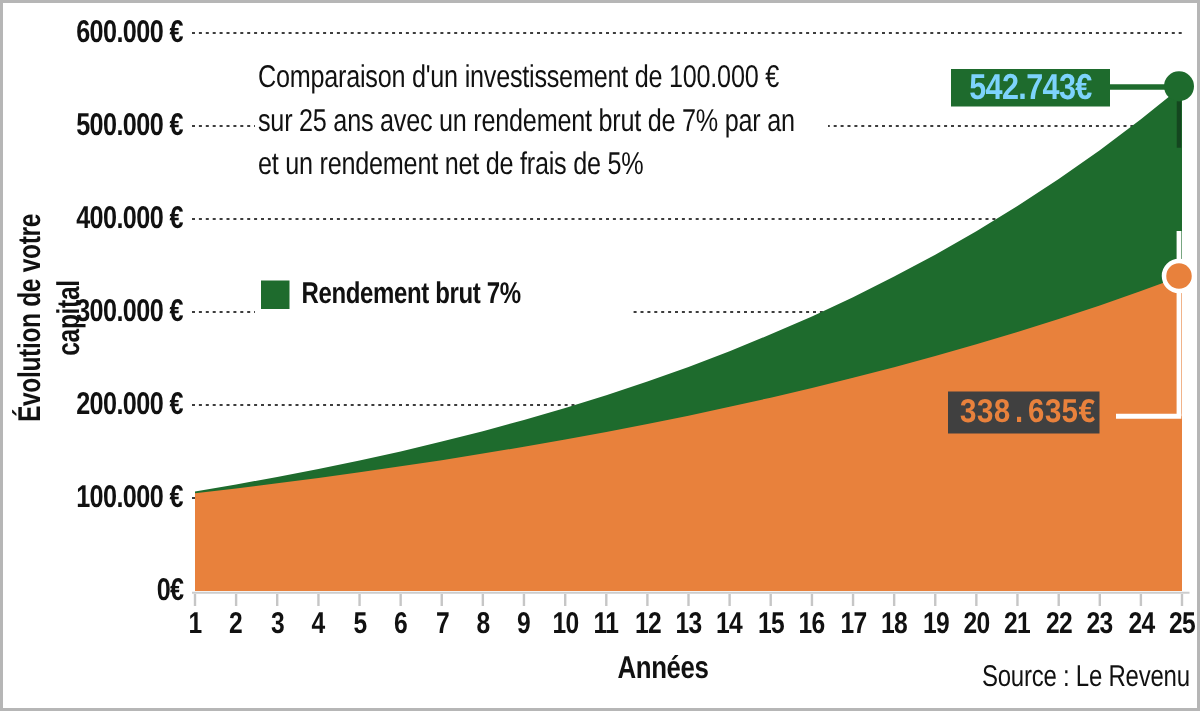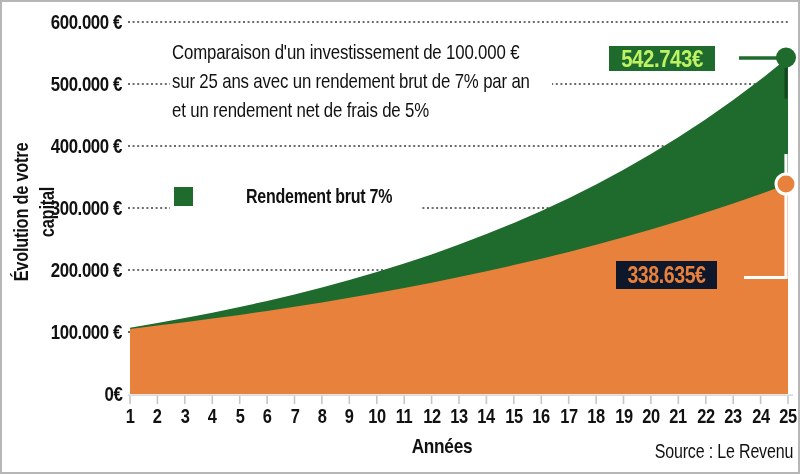--- a/index.html
+++ b/index.html
@@ -34,35 +34,35 @@
   }
   .title-line{
     font-size:21px;line-height:29px;white-space:nowrap;letter-spacing:-0.2px;
     transform:scaleX(0.80);transform-origin:0 50%;
   }
   
   .legend{
     position:absolute;left:170px;top:179px;width:252px;background:#fff;
     padding:4px 2px 4px 4px;z-index:3;
   }
-  .legend-row{display:flex;align-items:center;margin:2px 0;height:22px;gap:45px;}
+  .legend-row{display:flex;align-items:center;margin:2px 0;height:22px;}
   .swatch{width:19px;height:19px;flex:0 0 19px;margin-right:8px;}
   .legend-label{
     font-weight:bold;font-size:20px;white-space:nowrap;letter-spacing:-0.3px;
     transform:scaleX(0.80);transform-origin:0 50%;
   }
   
   .badge{position:absolute;text-align:center;z-index:4;white-space:nowrap;}
   .badge-inner{
     display:block;font-weight:bold;letter-spacing:-0.5px;
     transform:scaleX(0.85);transform-origin:50% 50%;
   }
-  .badge-green{left:609px;top:46px;width:106px;height:25px;background:#1e6b2d;color:#bef264;}
+  .badge-green{left:634px;top:46px;width:106px;height:25px;background:#1e6b2d;color:#7dd3fc;}
   .badge-green .badge-inner{font-size:24px;line-height:25px;}
-  .badge-white{left:616px;top:261px;width:101px;height:28px;background:#0f172a;color:#e8813c;}
+  .badge-white{left:632px;top:261px;width:101px;height:28px;background:#404040;color:#e8813c;font-family:Liberation Mono, monospace;}
   .badge-white .badge-inner{font-size:23px;line-height:28px;}
   
   .xaxis-title{
     position:absolute;left:392px;top:434px;width:100px;text-align:center;
     font-weight:bold;font-size:21px;letter-spacing:-0.3px;
     transform:scaleX(0.82);transform-origin:50% 0;z-index:2;
   }
   .source{
     position:absolute;right:7px;top:440px;white-space:nowrap;
     font-size:20px;letter-spacing:-0.2px;

